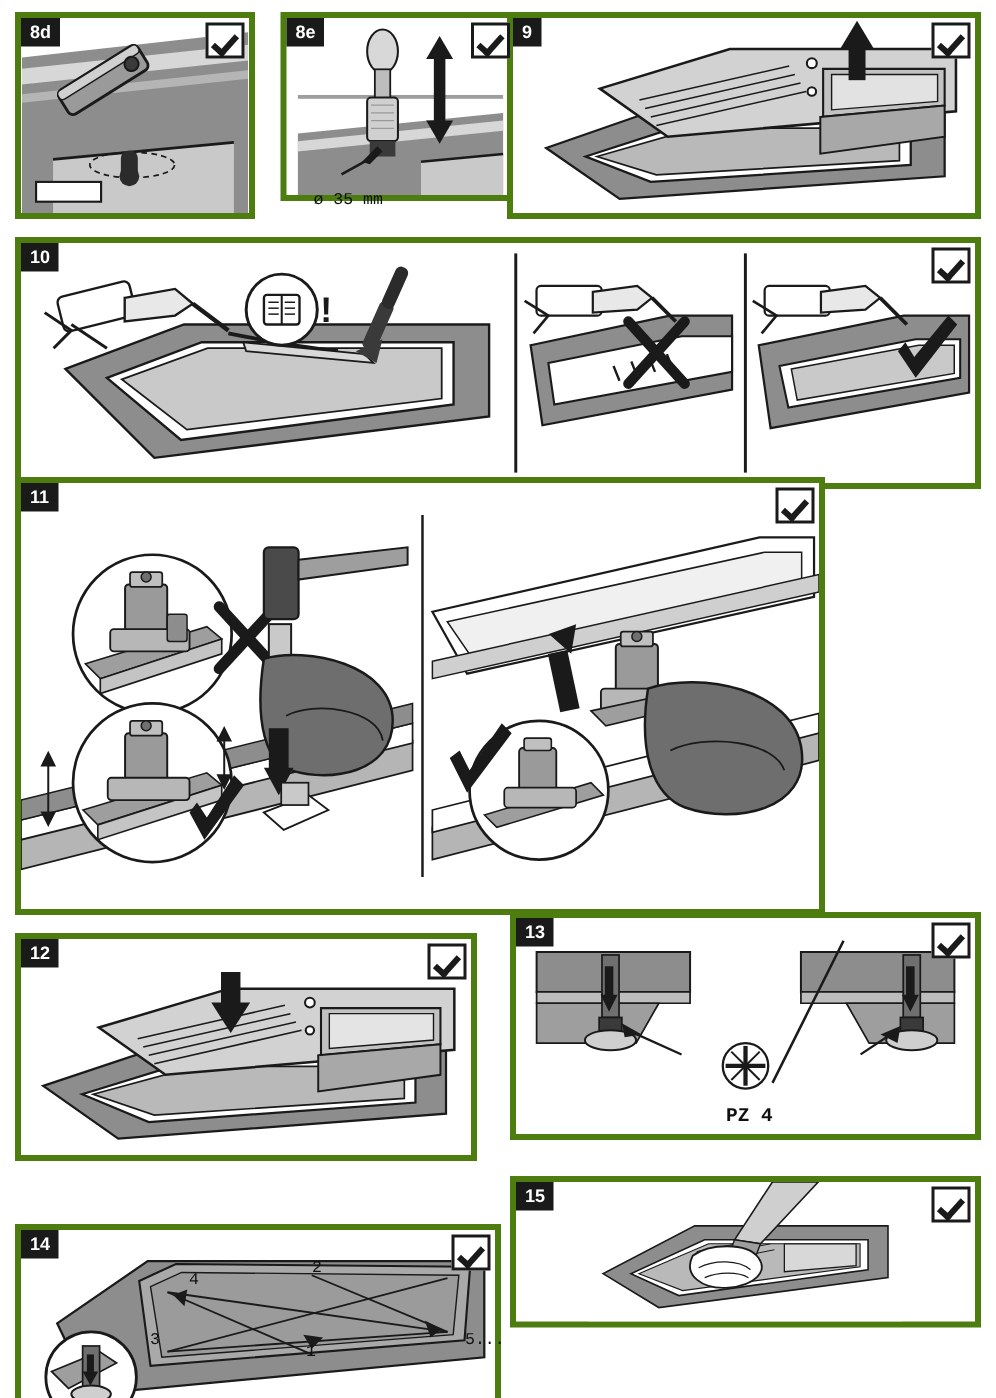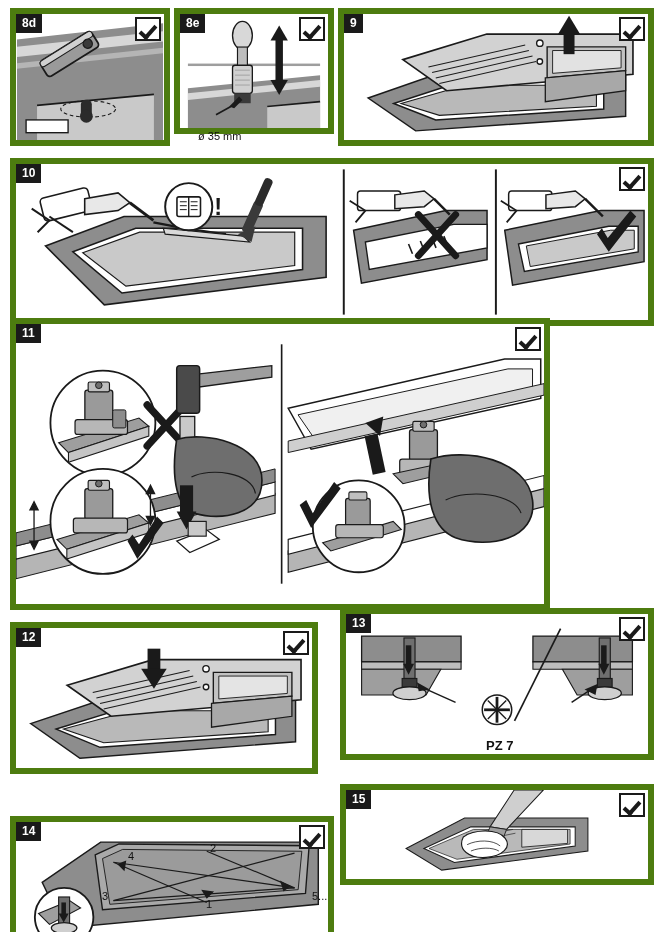--- a/index.html
+++ b/index.html
@@ -1,26 +1,26 @@
 <!DOCTYPE html>
 <html><head>
 <meta charset="utf-8">
 <style>
   html,body{margin:0;padding:0;background:#ffffff;}
   body{width:664px;height:932px;font-family:"Liberation Sans",sans-serif;position:relative;overflow:hidden;}
   .sheet{position:absolute;left:0;top:0;width:664px;height:932px;}
-  .panel{position:absolute;border:6px solid #4d7c0f;background:#ffffff;box-sizing:border-box;}
+  .panel{position:absolute;border:4px solid #4d7c0f;background:#ffffff;box-sizing:border-box;}
   .badge{position:absolute;left:0;top:0;background:#1a1a1a;color:#fff;font-size:12px;font-weight:bold;
          padding:3px 6px 4px 6px;line-height:1;z-index:6;font-family:"Liberation Sans",sans-serif;}
   .check{position:absolute;right:3px;top:3px;width:26px;height:24px;border:2px solid #1a1a1a;
          box-sizing:border-box;z-index:6;background:#fff;}
   .check:after{content:"";position:absolute;left:6px;top:3px;width:6px;height:13px;
          border:solid #1a1a1a;border-width:0 4px 4px 0;transform:rotate(42deg);}
   .art{position:absolute;left:0;top:0;width:100%;height:100%;}
-  .lbl{position:absolute;font-size:11px;color:#111;font-family:Liberation Sans, sans-serif;}
+  .lbl{position:absolute;font-size:11px;color:#111;font-family:Liberation Mono, monospace;}
   .lbl.b{font-weight:bold;font-size:13px;}
   svg{display:block;}
 </style>
 </head>
 <body>
 
 <div class="sheet">
 
   <div class="panel" style="left:10px;top:8px;width:160px;height:138px;">
     <div class="badge">8d</div>
@@ -37,21 +37,21 @@
       <g transform="rotate(-32 70 62)">
         <rect x="36" y="30" width="66" height="20" rx="4" fill="#9a9a9a" stroke="#1a1a1a" stroke-width="2"></rect>
         <rect x="36" y="30" width="66" height="7" rx="3" fill="#d0d0d0" stroke="#1a1a1a" stroke-width="1"></rect>
         <circle cx="92" cy="41" r="5" fill="#3a3a3a" stroke="#1a1a1a" stroke-width="1.5"></circle>
       </g>
       <rect x="70" y="94" width="12" height="20" rx="5" fill="#2b2b2b"></rect>
       <circle cx="76" cy="112" r="7" fill="#2b2b2b"></circle>
     </svg>
   </div>
 
-  <div class="panel" style="left:174px;top:8px;width:160px;height:126px;text-align:right;">
+  <div class="panel" style="left:187px;top:8px;width:160px;height:126px;text-align:right;">
     <div class="badge">8e</div>
     <div class="check"></div>
     <svg class="art" viewBox="0 0 160 138">
       <rect x="0" y="0" width="160" height="138" fill="#ffffff"></rect>
       <path d="M0 90 L160 74 L160 138 L0 138 Z" fill="#8d8d8d"></path>
       <path d="M0 96 L160 80 L160 88 L0 104 Z" fill="#d7d7d7"></path>
       <path d="M96 112 L160 106 L160 138 L96 138 Z" fill="#c9c9c9"></path>
       <path d="M96 112 L160 106" stroke="#1a1a1a" stroke-width="2" fill="none"></path>
       <rect x="0" y="60" width="160" height="3" fill="#9e9e9e"></rect>
 
@@ -347,21 +347,21 @@
       <circle cx="157" cy="104" r="16" fill="#ffffff" stroke="#1a1a1a" stroke-width="1.6"></circle>
       <g stroke="#1a1a1a" stroke-width="3">
         <line x1="157" y1="90" x2="157" y2="118"></line>
         <line x1="143" y1="104" x2="171" y2="104"></line>
       </g>
       <g stroke="#1a1a1a" stroke-width="1.4">
         <line x1="147" y1="94" x2="167" y2="114"></line>
         <line x1="167" y1="94" x2="147" y2="114"></line>
       </g>
     </svg>
-    <div class="lbl b" style="left:140px;top:124px;">PZ 7</div>
+    <div class="lbl b" style="left:140px;top:124px;">PZ 4</div>
   </div>
 
   <div class="panel" style="left:10px;top:816px;width:324px;height:140px;padding-left:32px;">
     <div class="badge">14</div>
     <div class="check"></div>
     <svg class="art" viewBox="0 0 324 140">
       <rect x="0" y="0" width="324" height="140" fill="#ffffff"></rect>
       <path d="M20 66 L84 22 L322 22 L322 90 L44 116 Z" fill="#8d8d8d" stroke="#1a1a1a" stroke-width="1.6"></path>
       <path d="M78 36 L104 24 L312 26 L308 78 L86 96 Z" fill="#a9a9a9" stroke="#1a1a1a" stroke-width="1.5"></path>
       <path d="M86 40 L108 30 L304 32 L300 74 L94 90 Z" fill="#9b9b9b" stroke="#1a1a1a" stroke-width="1"></path>

